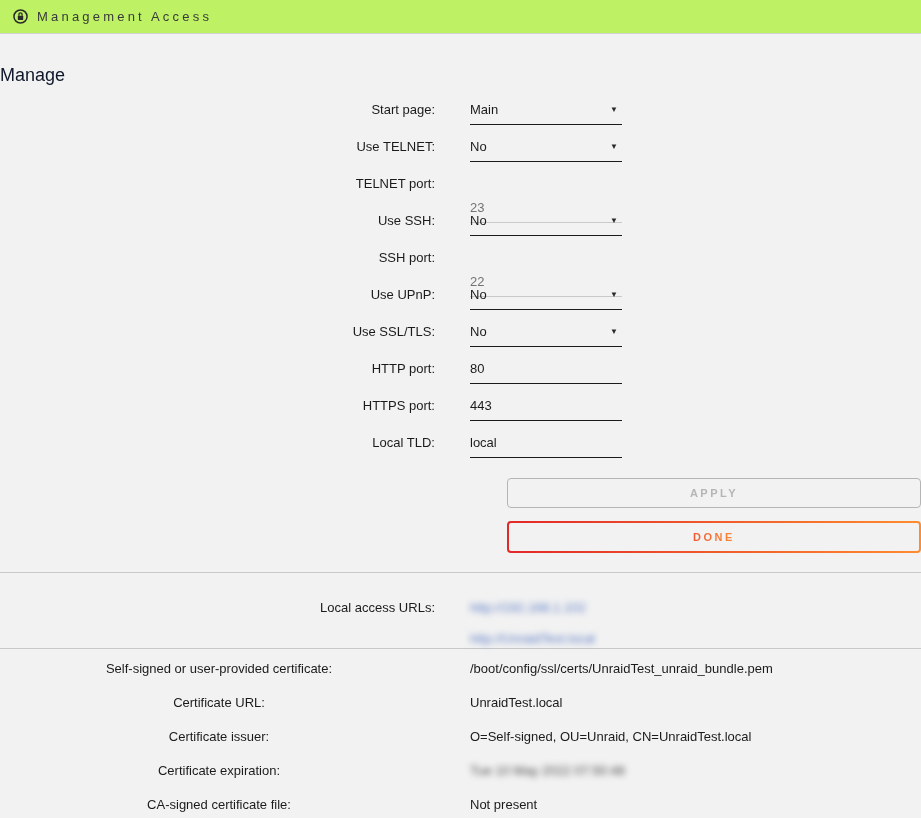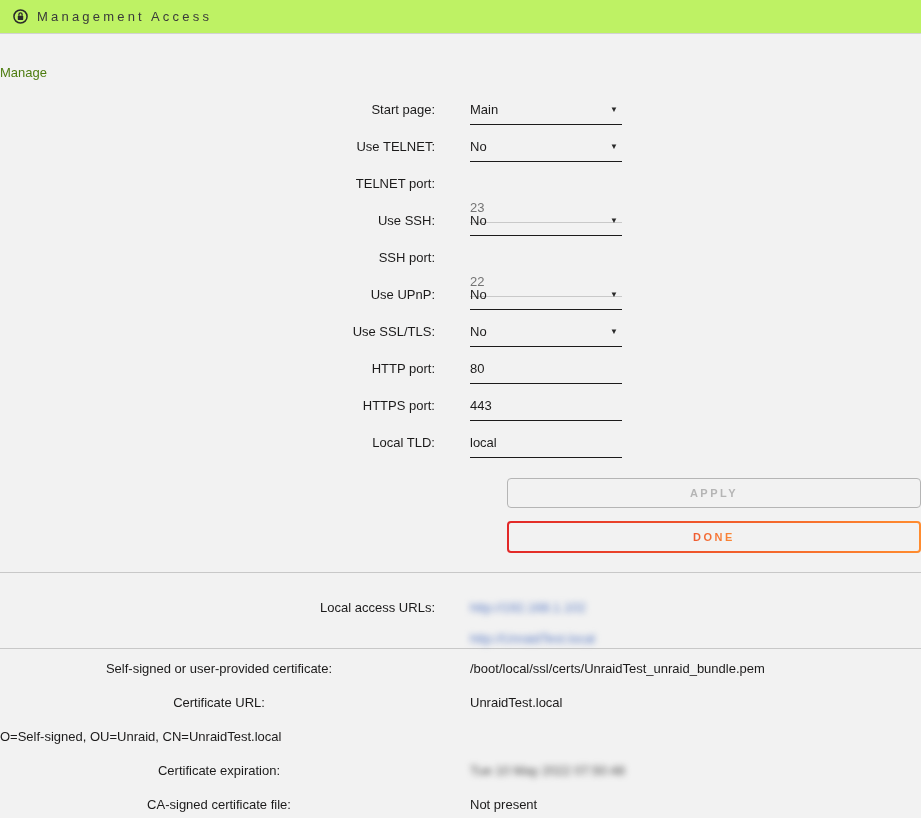--- a/index.html
+++ b/index.html
@@ -31,21 +31,21 @@
     font-size:13px; padding:5px 2px 7px 0; border-bottom:1px solid #1c1b1b;
   }
   .control.no-line { border-bottom:none; }
   .control.disabled { border-bottom-color:#c9c9c9; color:#9d9d9d; }
   .control input {
     border:none; background:transparent; outline:none; width:100%;
     font-family:"Liberation Sans", sans-serif; font-size:13px; color:#1c1b1b; padding:0;
   }
   .control.disabled input { color:#737373;margin-top:24px; }
   .chevron { font-size:8px; color:#2a2a2a; line-height:1; padding-right:2px; }
-  a.link { color:#4d7c0f; text-decoration:none; font-size:13px; }
+  a.link { color:#0f172a; text-decoration:none; font-size:18px; }
   
   .btn-row { display:flex; gap:13px; padding-left:507px; margin-top:11px;flex-direction:column; }
   .btn {
     display:inline-block; font-size:11px; font-weight:bold; letter-spacing:2.5px;
     padding:8px 15px; border-radius:4px; background:transparent; cursor:pointer;
     font-family:"Liberation Sans", sans-serif; text-align:center;
   }
   .btn.gray { color:#b5b5b5; border:1px solid #b5b5b5; }
   .btn.done {
     border:2px solid transparent;
@@ -179,29 +179,30 @@
   <div class="urls-col" style="padding-top:16px;">
     <a href="#" class="redacted-link">http://192.168.1.102</a>
     <a href="#" class="redacted-link">http://UnraidTest.local</a>
   </div>
 </div>
 
 <div class="cert-section divider-top">
 
   <div class="cert-row">
     <div class="cert-label">Self-signed or user-provided certificate:</div>
-    <div class="cert-value">/boot/local/ssl/certs/UnraidTest_unraid_bundle.pem</div>
+    <div class="cert-value">/boot/config/ssl/certs/UnraidTest_unraid_bundle.pem</div>
   </div>
 
   <div class="cert-row">
     <div class="cert-label">Certificate URL:</div>
     <div class="cert-value">UnraidTest.local</div>
   </div>
 
   <div class="cert-row">
+    <div class="cert-label">Certificate issuer:</div>
     <div class="cert-value">O=Self-signed, OU=Unraid, CN=UnraidTest.local</div>
   </div>
 
   <div class="cert-row">
     <div class="cert-label">Certificate expiration:</div>
     <div class="cert-value redacted">Tue 10 May 2022 07:50:48</div>
   </div>
 
   <div class="cert-row">
     <div class="cert-label">CA-signed certificate file:</div>

